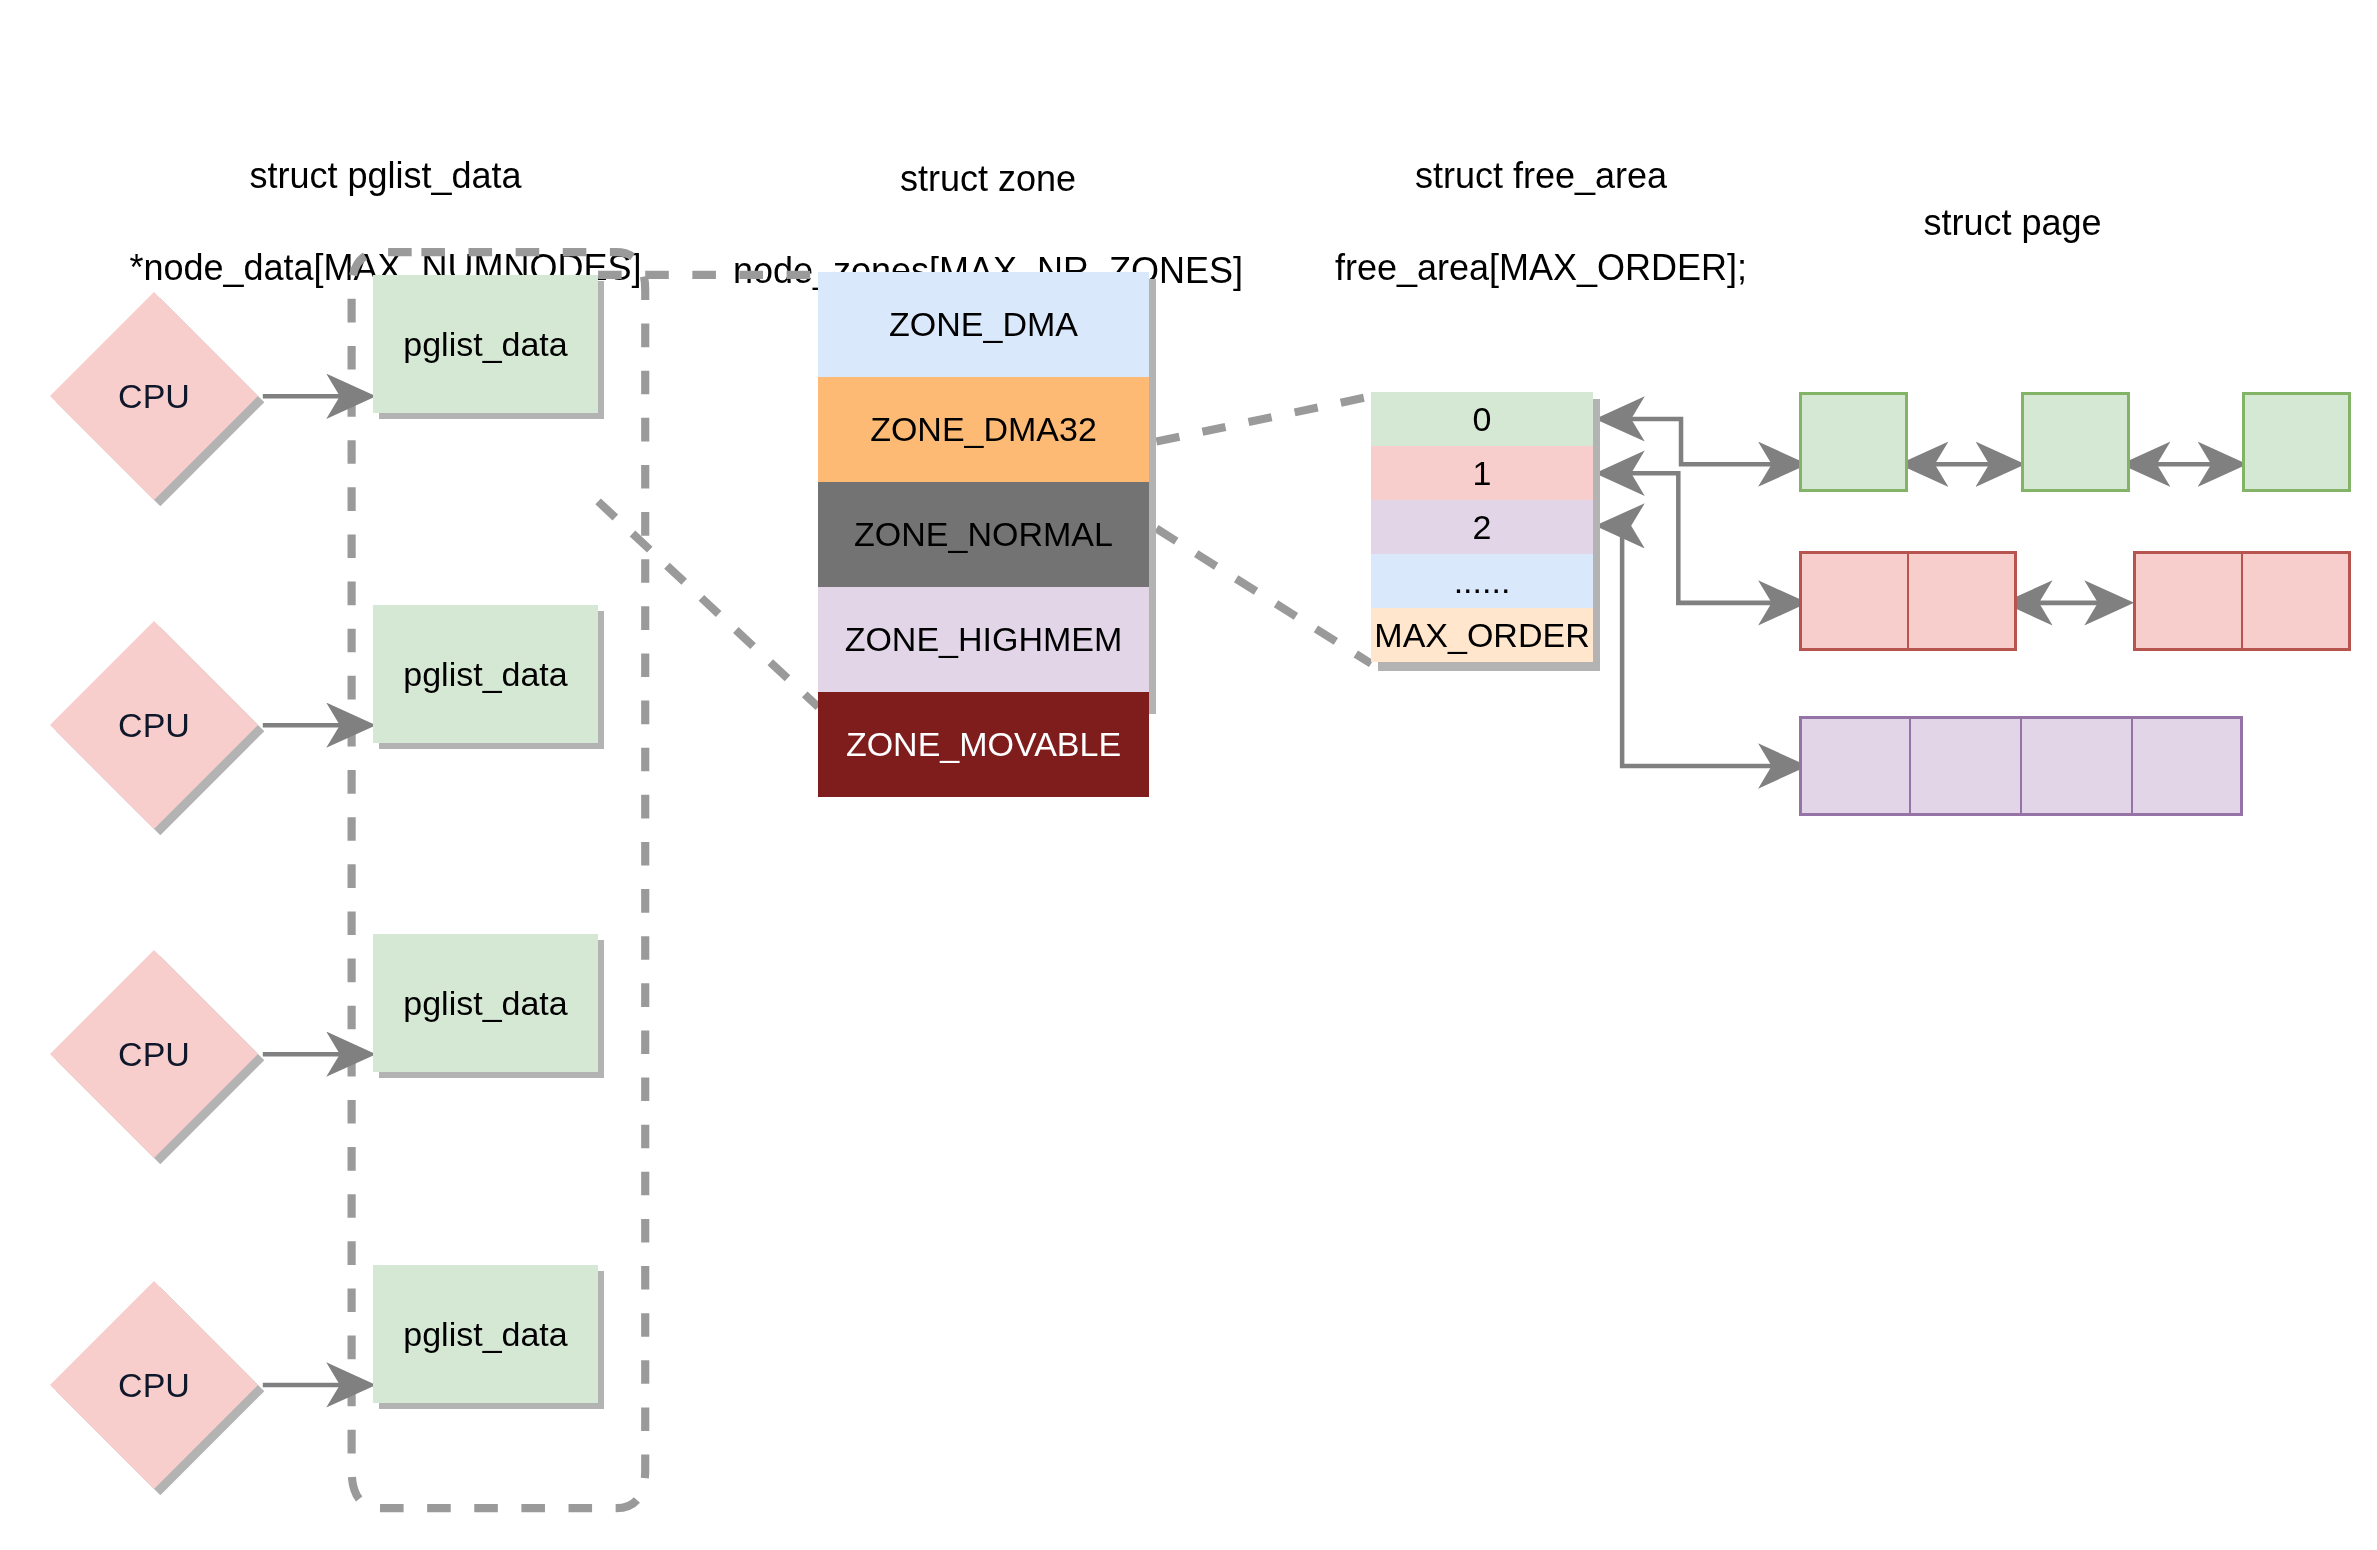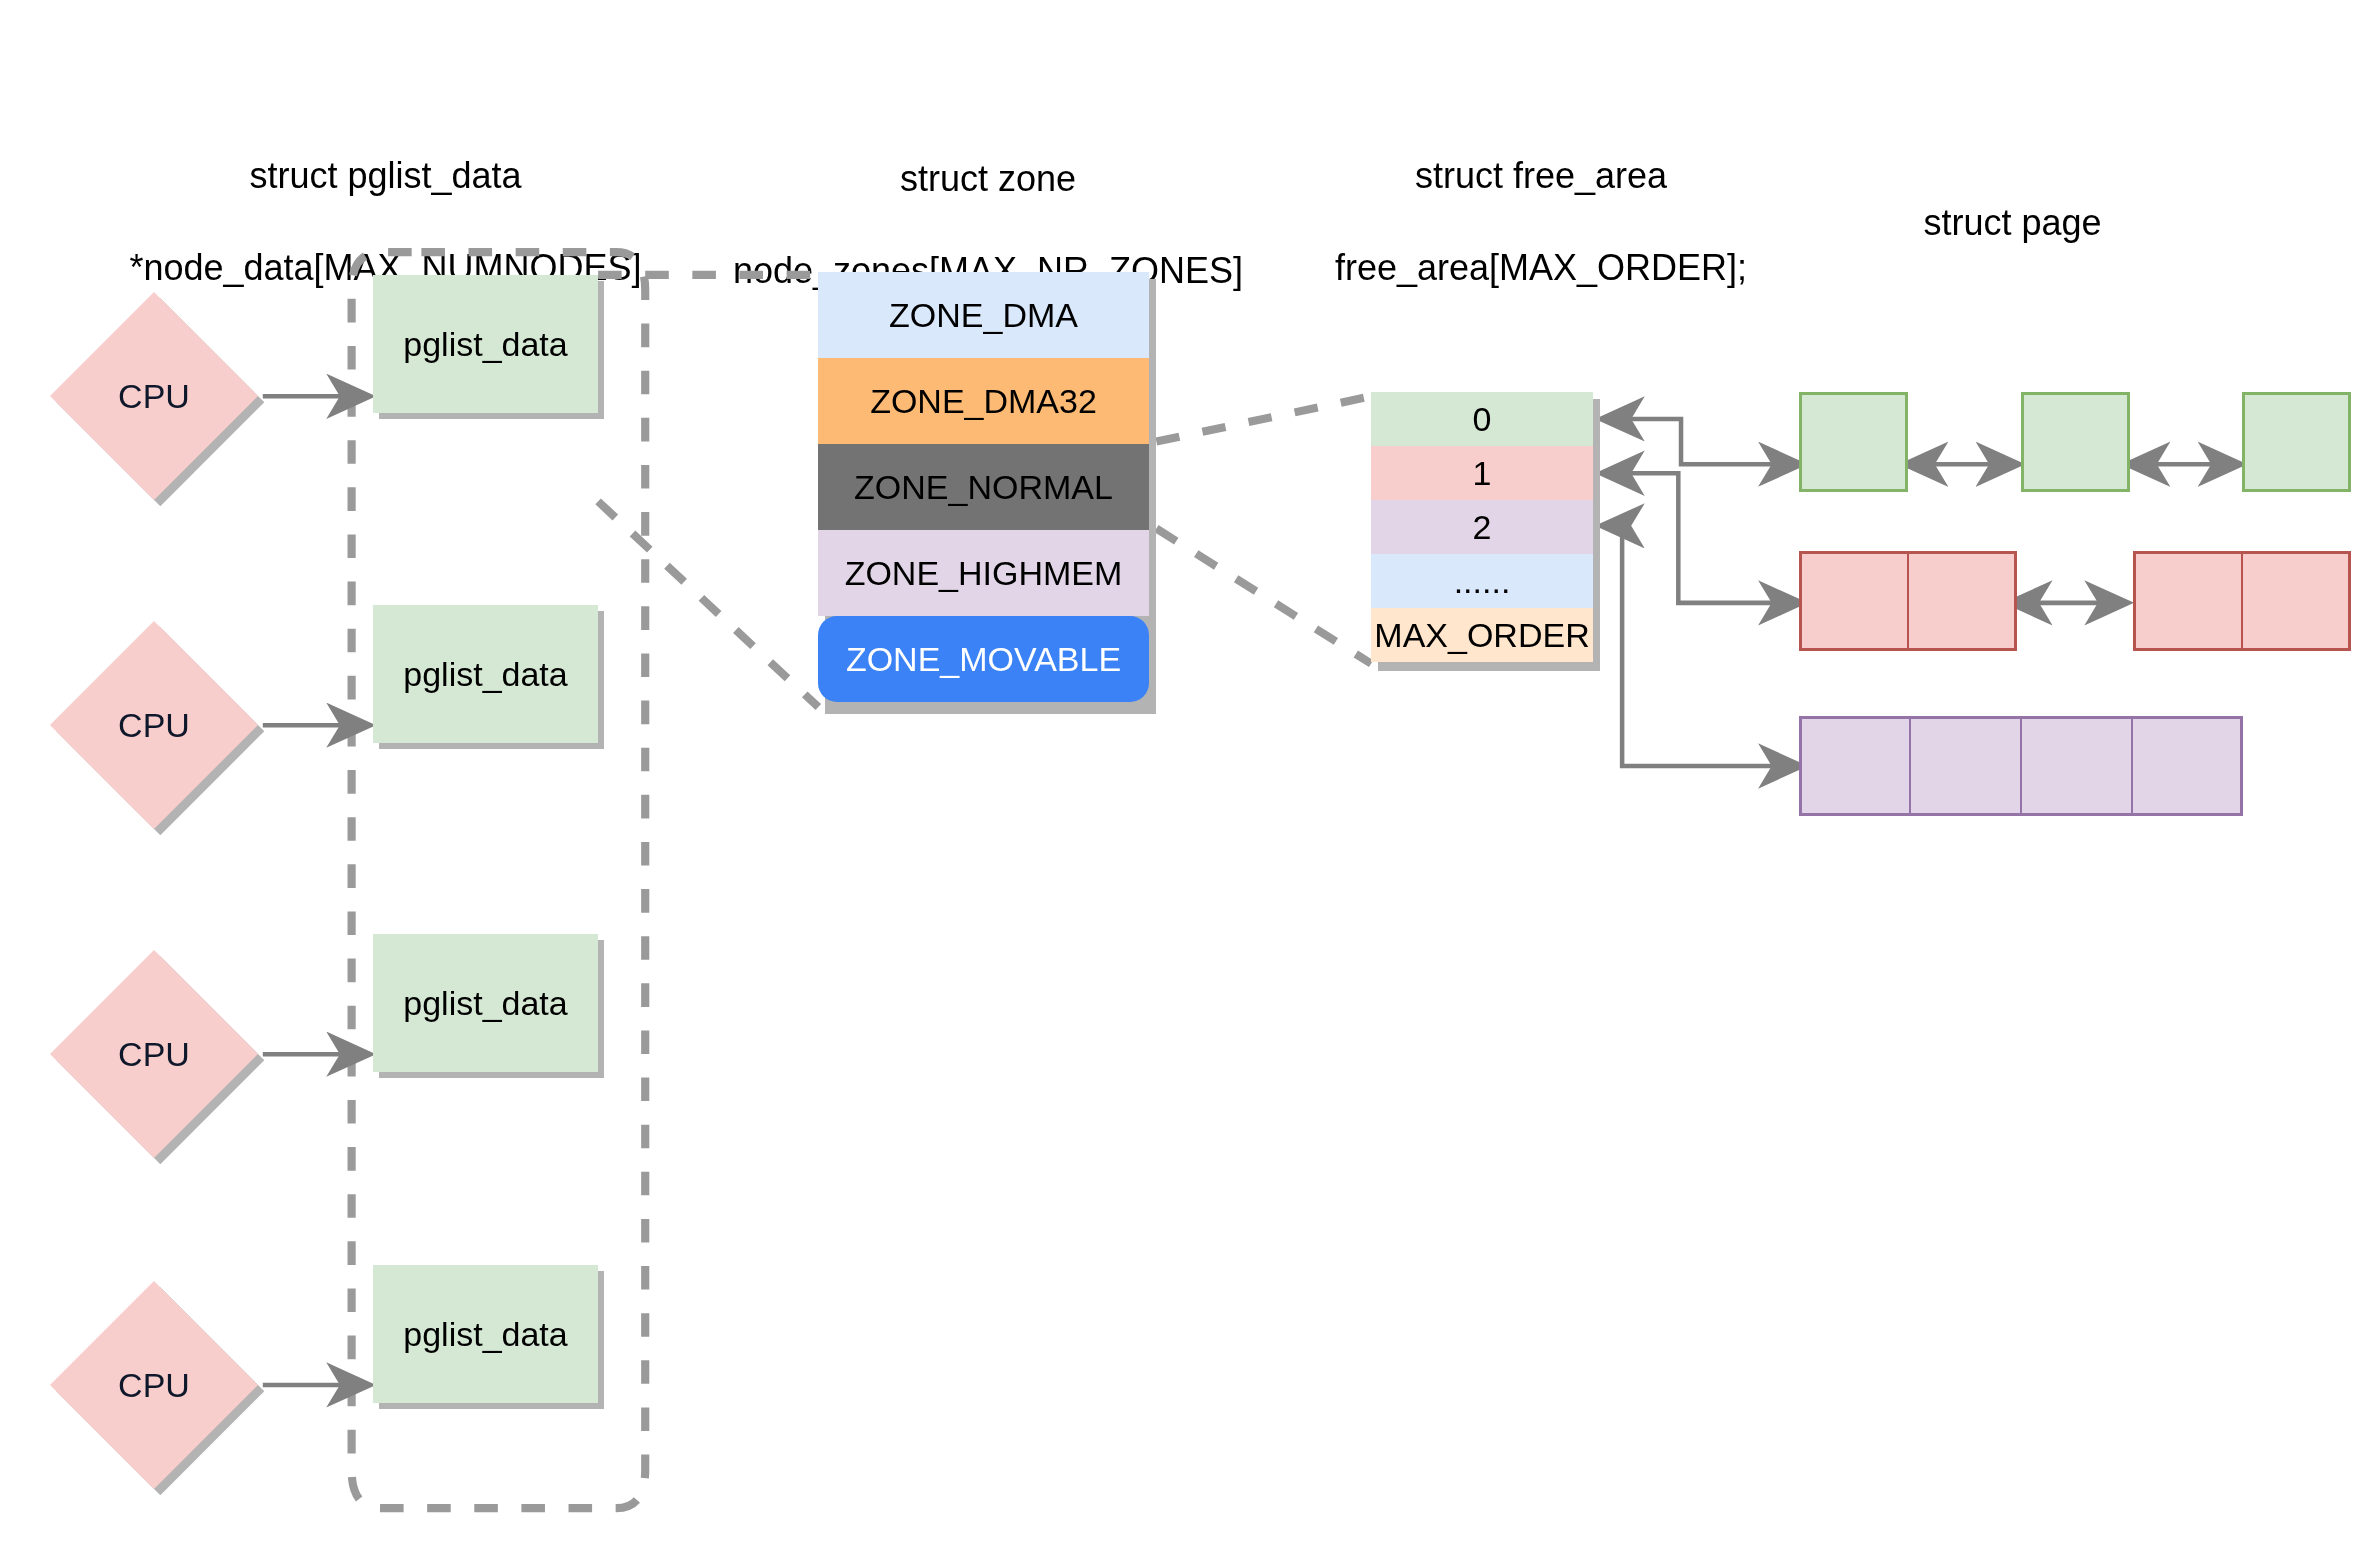--- a/index.html
+++ b/index.html
@@ -54,21 +54,21 @@
     position:absolute;left:0;top:0;width:225px;height:138px;
     background:#d5e8d4;
     display:flex;align-items:center;justify-content:center;
   }
   .pgl span{font-size:34px;}
   
   #zone-stack{position:absolute;left:818px;top:272px;width:331px;height:435px;}
   #zone-shadow{position:absolute;left:7.3px;top:7.3px;width:331px;height:435px;background:#b3b3b3;}
   #zone-box{position:absolute;left:0;top:0;width:331px;height:435px;}
   .zone-row{
-    height:86px;
+    height:105px;
     display:flex;align-items:center;justify-content:center;
     font-size:34px;
   }
   
   #fa-stack{position:absolute;left:1371px;top:392px;width:222px;height:272px;}
   #fa-shadow{position:absolute;left:7.3px;top:7.3px;width:222px;height:272px;background:#b3b3b3;}
   #fa-box{position:absolute;left:0;top:0;width:222px;height:272px;}
   .fa-row{
     height:54px;
     display:flex;align-items:center;justify-content:center;
@@ -214,21 +214,21 @@
       </div>
       <div class="zone-row" style="background:#fdba74; color:#000;">
         <span>ZONE_DMA32</span>
       </div>
       <div class="zone-row" style="background:#737373; color:#000;">
         <span>ZONE_NORMAL</span>
       </div>
       <div class="zone-row" style="background:#e1d5e7; color:#000;">
         <span>ZONE_HIGHMEM</span>
       </div>
-      <div class="zone-row" style="background:#3b82f6; color:#fff;border-radius:19px;">
+      <div class="zone-row" style="background:#7f1d1d; color:#fff;">
         <span>ZONE_MOVABLE</span>
       </div>
     </div>
   </div>
 
   <div id="fa-stack">
     <div id="fa-shadow"></div>
     <div id="fa-box">
       <div class="fa-row" style="background:#d5e8d4;">
         <span>0</span>

